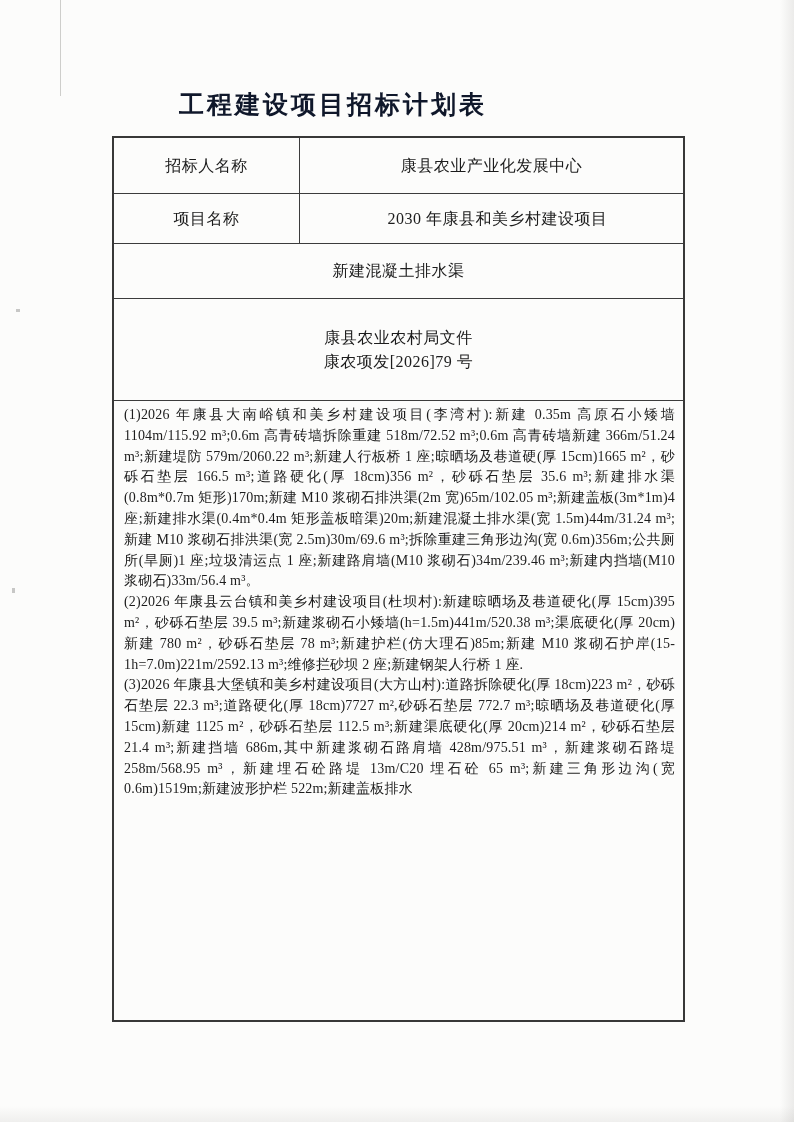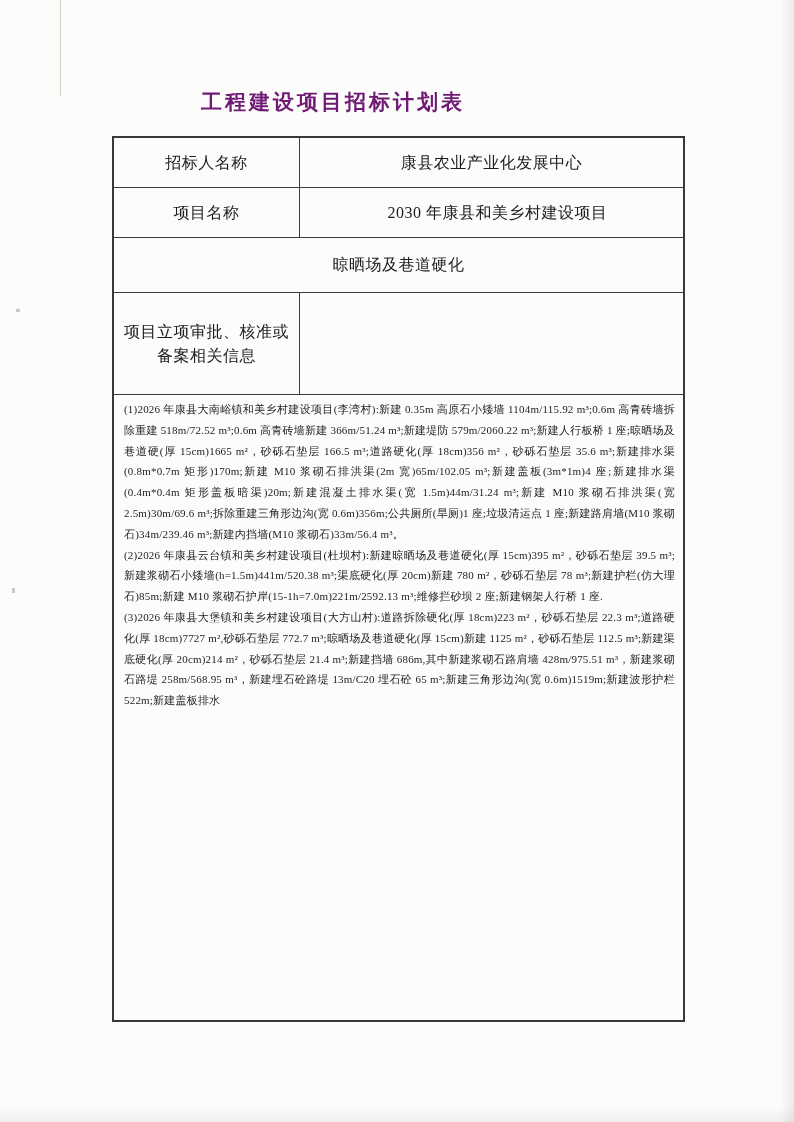--- a/index.html
+++ b/index.html
@@ -28,42 +28,42 @@
     background:rgba(120,120,115,0.35);
   }
   .speck { position:absolute; background:rgba(100,100,100,0.35); }
   .speck-1 { left:16px; top:309px; width:4px; height:3px; }
   .speck-2 { left:12px; top:588px; width:3px; height:5px; }
 
   .doc-title {
     position:absolute;
     left:0; top:88px; width:666px;
     text-align:center;
-    font-size:21px;
+    font-size:25px;
     font-weight:bold;
     letter-spacing:3px;
-    color:#701a75;
+    color:#0f172a;
   }
 
   .bid-table {
     position:absolute;
     left:112px; top:136px;
     width:573px; height:886px;
     border:2px solid #383838;
     display:flex;
     flex-direction:column;
     background:transparent;
   }
   .t-row {
     display:flex;
     border-bottom:1.6px solid #3c3c3c;
     flex:0 0 auto;
   }
   .t-row:last-child { border-bottom:none; flex:1 1 auto; min-height:0; }
-  .r1 { height:50px; }
+  .r1 { height:56px; }
   .r2 { height:50px;gap:12px; }
   .r3 { height:55px; }
   .r4 { height:102px; }
 
   .c-label {
     width:186px;
     flex:0 0 186px;
     border-right:1.6px solid #3c3c3c;
     display:flex;
     align-items:center;
@@ -83,21 +83,21 @@
     text-align:center;
     font-size:16px;
     line-height:24px;
     padding:0 6px;
     letter-spacing:0.5px;
   }
   .c-value-long {
     flex:1 1 auto;
     display:block;
     text-align:left;
-    font-size:11px;
+    font-size:14px;
     line-height:20.8px;
     padding:4px 8px 2px 10px;
     letter-spacing:0.2px;
     overflow:hidden;
   }
   .c-value-long p { margin:0; text-align:justify; }
 </style>
 </head>
 <body>
 
@@ -115,25 +115,28 @@
     <div class="c-label">招标人名称</div>
     <div class="c-value">康县农业产业化发展中心</div>
   </div>
 
   <div class="t-row r2">
     <div class="c-label">项目名称</div>
     <div class="c-value">2030 年康县和美乡村建设项目</div>
   </div>
 
   <div class="t-row r3">
-    <div class="c-value">晾晒场及巷道硬化</div>
+    <div class="c-value">新建混凝土排水渠</div>
   </div>
 
   <div class="t-row r4">
-    <div class="c-label">项目立项审批、核准或备案相关信息</div>
+    <div class="c-value">
+      <div>康县农业农村局文件</div>
+      <div>康农项发[2026]79 号</div>
+    </div>
   </div>
 
   <div class="t-row r5">
     <div class="c-value-long">
       <p>(1)2026 年康县大南峪镇和美乡村建设项目(李湾村):新建 0.35m 高原石小矮墙 1104m/115.92 m³;0.6m 高青砖墙拆除重建 518m/72.52 m³;0.6m 高青砖墙新建 366m/51.24 m³;新建堤防 579m/2060.22 m³;新建人行板桥 1 座;晾晒场及巷道硬(厚 15cm)1665 m²，砂砾石垫层 166.5 m³;道路硬化(厚 18cm)356 m²，砂砾石垫层 35.6 m³;新建排水渠(0.8m*0.7m 矩形)170m;新建 M10 浆砌石排洪渠(2m 宽)65m/102.05 m³;新建盖板(3m*1m)4 座;新建排水渠(0.4m*0.4m 矩形盖板暗渠)20m;新建混凝土排水渠(宽 1.5m)44m/31.24 m³;新建 M10 浆砌石排洪渠(宽 2.5m)30m/69.6 m³;拆除重建三角形边沟(宽 0.6m)356m;公共厕所(旱厕)1 座;垃圾清运点 1 座;新建路肩墙(M10 浆砌石)34m/239.46 m³;新建内挡墙(M10 浆砌石)33m/56.4 m³。</p>
       <p>(2)2026 年康县云台镇和美乡村建设项目(杜坝村):新建晾晒场及巷道硬化(厚 15cm)395 m²，砂砾石垫层 39.5 m³;新建浆砌石小矮墙(h=1.5m)441m/520.38 m³;渠底硬化(厚 20cm)新建 780 m²，砂砾石垫层 78 m³;新建护栏(仿大理石)85m;新建 M10 浆砌石护岸(15-1h=7.0m)221m/2592.13 m³;维修拦砂坝 2 座;新建钢架人行桥 1 座.</p>
       <p>(3)2026 年康县大堡镇和美乡村建设项目(大方山村):道路拆除硬化(厚 18cm)223 m²，砂砾石垫层 22.3 m³;道路硬化(厚 18cm)7727 m²,砂砾石垫层 772.7 m³;晾晒场及巷道硬化(厚 15cm)新建 1125 m²，砂砾石垫层 112.5 m³;新建渠底硬化(厚 20cm)214 m²，砂砾石垫层 21.4 m³;新建挡墙 686m,其中新建浆砌石路肩墙 428m/975.51 m³，新建浆砌石路堤 258m/568.95 m³，新建埋石砼路堤 13m/C20 埋石砼 65 m³;新建三角形边沟(宽 0.6m)1519m;新建波形护栏 522m;新建盖板排水</p>
     </div>
   </div>
 

